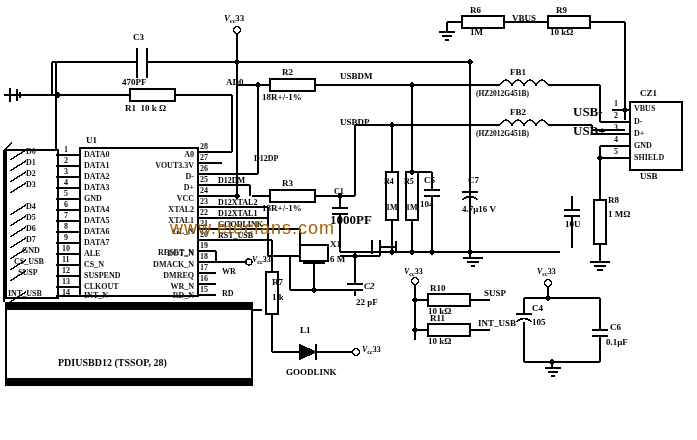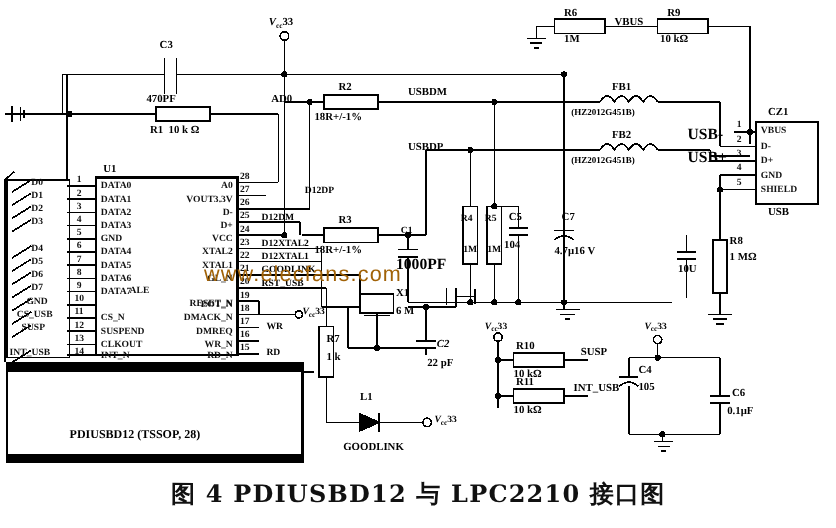--- a/index.html
+++ b/index.html
@@ -309,21 +309,21 @@
 
   <div class="pin" style="left:84px;top:151px;">DATA0</div>
   <div class="pin" style="left:84px;top:162px;">DATA1</div>
   <div class="pin" style="left:84px;top:173px;">DATA2</div>
   <div class="pin" style="left:84px;top:184px;">DATA3</div>
   <div class="pin" style="left:84px;top:195px;">GND</div>
   <div class="pin" style="left:84px;top:206px;">DATA4</div>
   <div class="pin" style="left:84px;top:217px;">DATA5</div>
   <div class="pin" style="left:84px;top:228px;">DATA6</div>
   <div class="pin" style="left:84px;top:239px;">DATA7</div>
-  <div class="pin" style="left:84px;top:238px;margin-left:24px;">ALE</div>
+  <div class="pin" style="left:84px;top:250px;">ALE</div>
   <div class="pin" style="left:84px;top:261px;">CS_N</div>
   <div class="pin" style="left:84px;top:272px;">SUSPEND</div>
   <div class="pin" style="left:84px;top:283px;">CLKOUT</div>
   <div class="pin" style="left:84px;top:292px;">INT_N</div>
 
   <div class="pin" style="left:64px;top:146px;">1</div>
   <div class="pin" style="left:64px;top:157px;">2</div>
   <div class="pin" style="left:64px;top:168px;">3</div>
   <div class="pin" style="left:64px;top:179px;">4</div>
   <div class="pin" style="left:64px;top:190px;">5</div>
@@ -460,15 +460,14 @@
   <div class="lbl t9" style="left:478px;top:319px;">INT_USB</div>
 
   <div class="lbl t8" style="left:537px;top:268px;"><span class="ital">V</span><span class="sub">cc</span>33</div>
   <div class="lbl t9" style="left:532px;top:304px;">C4</div>
   <div class="lbl t9" style="left:532px;top:318px;">105</div>
   <div class="lbl t9" style="left:610px;top:323px;">C6</div>
   <div class="lbl t9" style="left:606px;top:338px;">0.1μF</div>
 
   <div class="wm">www.elecfans.com</div>
 
-  <div class="caption">图 4    PDIUSBD12 与 LPC2210 接口图</div>
 
 </div>
 
 </body></html>

